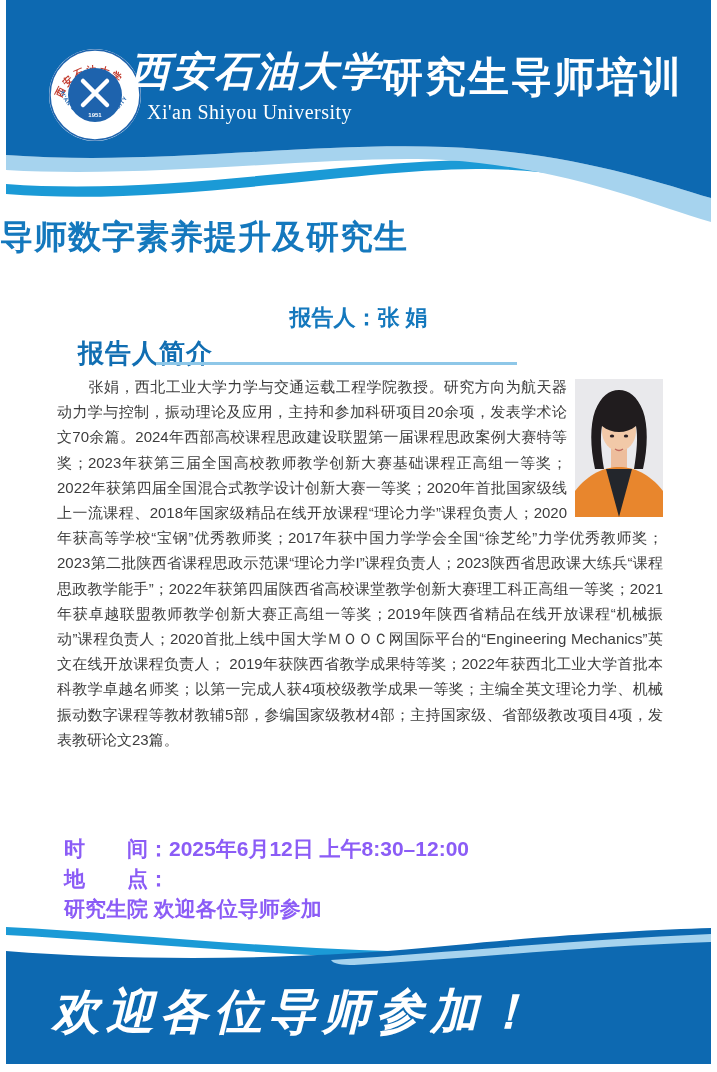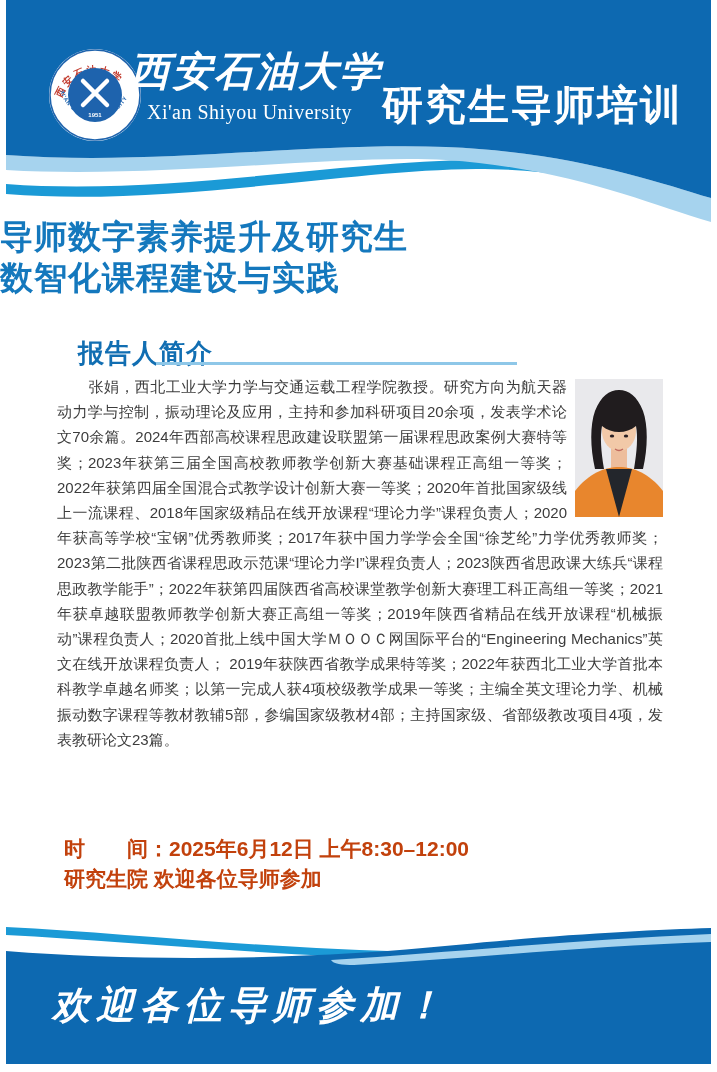--- a/index.html
+++ b/index.html
@@ -16,21 +16,21 @@
     font-family:"DejaVu Serif","Liberation Serif",serif;
     font-style:italic; font-weight:bold; font-size:40px; letter-spacing:2px;
     white-space:nowrap;
   }
   .uni-en {
     position:absolute; left:147px; top:101px; color:#ffffff;
     font-family:"Liberation Serif","DejaVu Serif",serif;
     font-size:20px; letter-spacing:0.5px; white-space:nowrap;
   }
   .banner-title {
-    position:absolute; left:382px; top:78px; color:#ffffff;
+    position:absolute; left:382px; top:50px; color:#ffffff;
     font-weight:bold; font-size:41px; letter-spacing:2px; white-space:nowrap;
   }
   .lecture-title {
     position:absolute; top:216px; left:0; width:100%; text-align:left;
     color:#1478bd; font-weight:bold; font-size:33px; line-height:41px;
     letter-spacing:1px;
   }
   .speaker {
     position:absolute; top:303px; left:0; width:100%; text-align:center;
     color:#1478bd; font-weight:bold; font-size:22px;
@@ -44,28 +44,28 @@
     background:#8ec7e8;
   }
   .bio {
     position:absolute; left:57px; top:374px; width:606px;
     font-size:15px; line-height:25.2px; color:#3c3c3c;
     text-align:justify; text-indent:2.1em;
   }
   .photo { float:right; width:88px; height:138px; margin:5px 0 4px 8px; }
   .details { position:absolute; left:64px; top:834px; }
   .detail-row {
-    display:flex; color:#c2410c; font-weight:bold; font-size:21px;
+    display:flex; color:#8b5cf6; font-weight:bold; font-size:21px;
     line-height:30px; white-space:pre;
   }
   .detail-value { }
   .welcome {
     position:absolute; left:52px; top:980px; color:#ffffff;
     font-family:"DejaVu Serif","Liberation Serif",serif;
-    font-style:italic; font-weight:bold; font-size:38px; letter-spacing:6px;
+    font-style:italic; font-weight:bold; font-size:48px; letter-spacing:6px;
     white-space:nowrap;
   }
 </style>
 </head>
 <body>
 
 <div class="poster">
 
   <svg class="header-wave" width="705" height="232" viewBox="0 0 705 232">
     <path d="M0,184 C160,196 330,161 470,160 C580,160 650,184 705,204 L705,214 C650,194 580,169 470,169 C340,170 160,207 0,194 Z" fill="#1b9ad6"></path>
@@ -93,22 +93,22 @@
     </g>
     <text x="47" y="68.5" font-size="6" fill="#ffffff" text-anchor="middle" font-weight="bold">1951</text>
   </svg>
 
   <div class="uni-cn">西安石油大学</div>
   <div class="uni-en">Xi'an Shiyou University</div>
   <div class="banner-title">研究生导师培训</div>
 
   <div class="lecture-title">
     <div>导师数字素养提升及研究生</div>
-    <div>数智化课程建设与实践</div>
   </div>
+  <div class="speaker">报告人：张 娟</div>
 
   <div class="section-head">报告人简介</div>
   <div class="section-underline"></div>
 
   <div class="bio">
     <svg class="photo" viewBox="0 0 88 138" preserveAspectRatio="none">
       <rect width="88" height="138" fill="#e9e9ec"></rect>
       <rect x="36" y="68" width="16" height="24" fill="#edbd9c"></rect>
       <path d="M0,138 L0,112 C14,94 30,88 44,88 C58,88 74,94 88,112 L88,138 Z" fill="#e8862d"></path>
       <polygon points="31,90 44,138 57,90" fill="#23262c"></polygon>
@@ -120,20 +120,21 @@
     </svg>
     <span class="bio-text">张娟，西北工业大学力学与交通运载工程学院教授。研究方向为航天器动力学与控制，振动理论及应用，主持和参加科研项目20余项，发表学术论文70余篇。2024年西部高校课程思政建设联盟第一届课程思政案例大赛特等奖；2023年获第三届全国高校教师教学创新大赛基础课程正高组一等奖；2022年获第四届全国混合式教学设计创新大赛一等奖；2020年首批国家级线上一流课程、2018年国家级精品在线开放课程“理论力学”课程负责人；2020年获高等学校“宝钢”优秀教师奖；2017年获中国力学学会全国“徐芝纶”力学优秀教师奖；2023第二批陕西省课程思政示范课“理论力学I”课程负责人；2023陕西省思政课大练兵“课程思政教学能手”；2022年获第四届陕西省高校课堂教学创新大赛理工科正高组一等奖；2021年获卓越联盟教师教学创新大赛正高组一等奖；2019年陕西省精品在线开放课程“机械振动”课程负责人；2020首批上线中国大学ＭＯＯＣ网国际平台的“Engineering Mechanics”英文在线开放课程负责人； 2019年获陕西省教学成果特等奖；2022年获西北工业大学首批本科教学卓越名师奖；以第一完成人获4项校级教学成果一等奖；主编全英文理论力学、机械振动数字课程等教材教辅5部，参编国家级教材4部；主持国家级、省部级教改项目4项，发表教研论文23篇。</span>
   </div>
 
   <div class="details">
     <div class="detail-row">
       <span>时　　间：</span>
       <span class="detail-value">2025年6月12日 上午8:30–12:00</span>
     </div>
     <div class="detail-row">
+      <span>地　　点：</span>
     </div>
     <div class="detail-row">
       <span class="detail-value">研究生院 欢迎各位导师参加</span>
     </div>
   </div>
 
   <svg class="footer-wave" width="705" height="149" viewBox="0 0 705 149">
     <path d="M0,12 C120,18 260,34 420,37 C540,39 630,30 705,19 L705,26 C630,37 540,46 420,44 C260,41 120,26 0,20 Z" fill="#1b9ad6"></path>
     <path d="M0,36 C140,47 300,45 450,30 C560,19 645,15 705,13 L705,149 L0,149 Z" fill="#0d69b1"></path>
     <path d="M325,45 C460,36 580,24 705,19 L705,27 C580,31 470,43 348,50 C336,50 327,49 325,45 Z" fill="#a6d3ee"></path>

